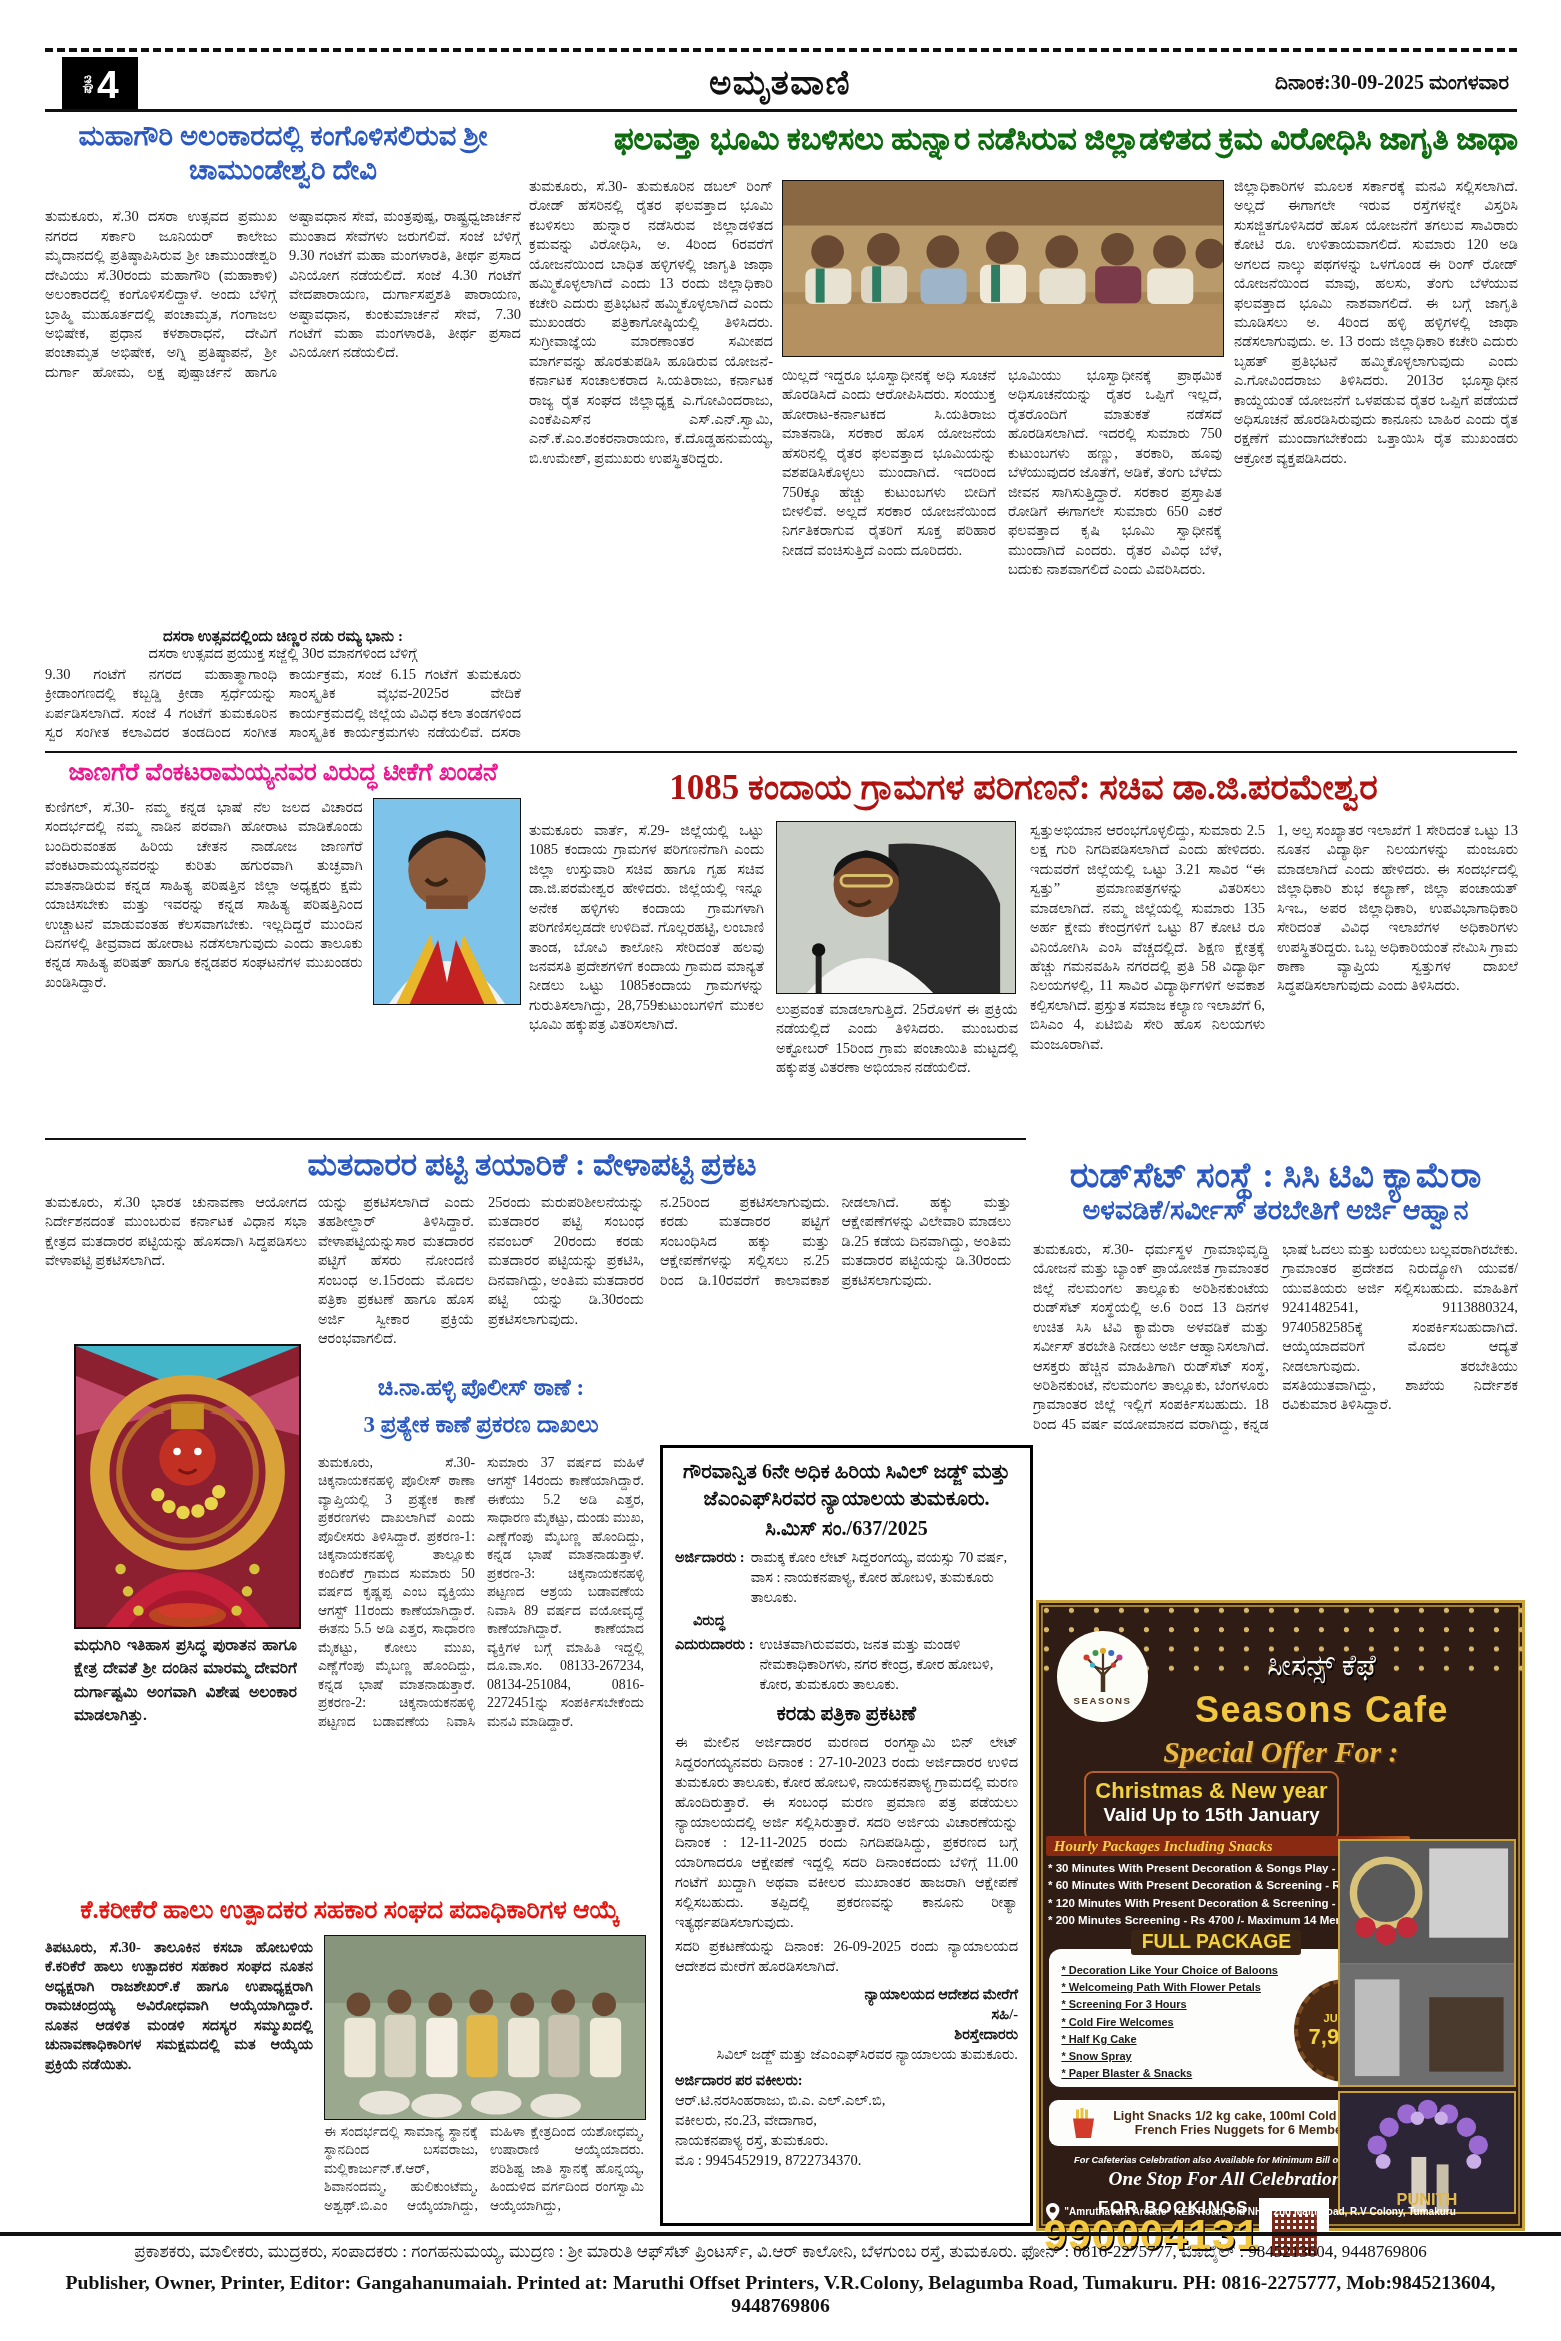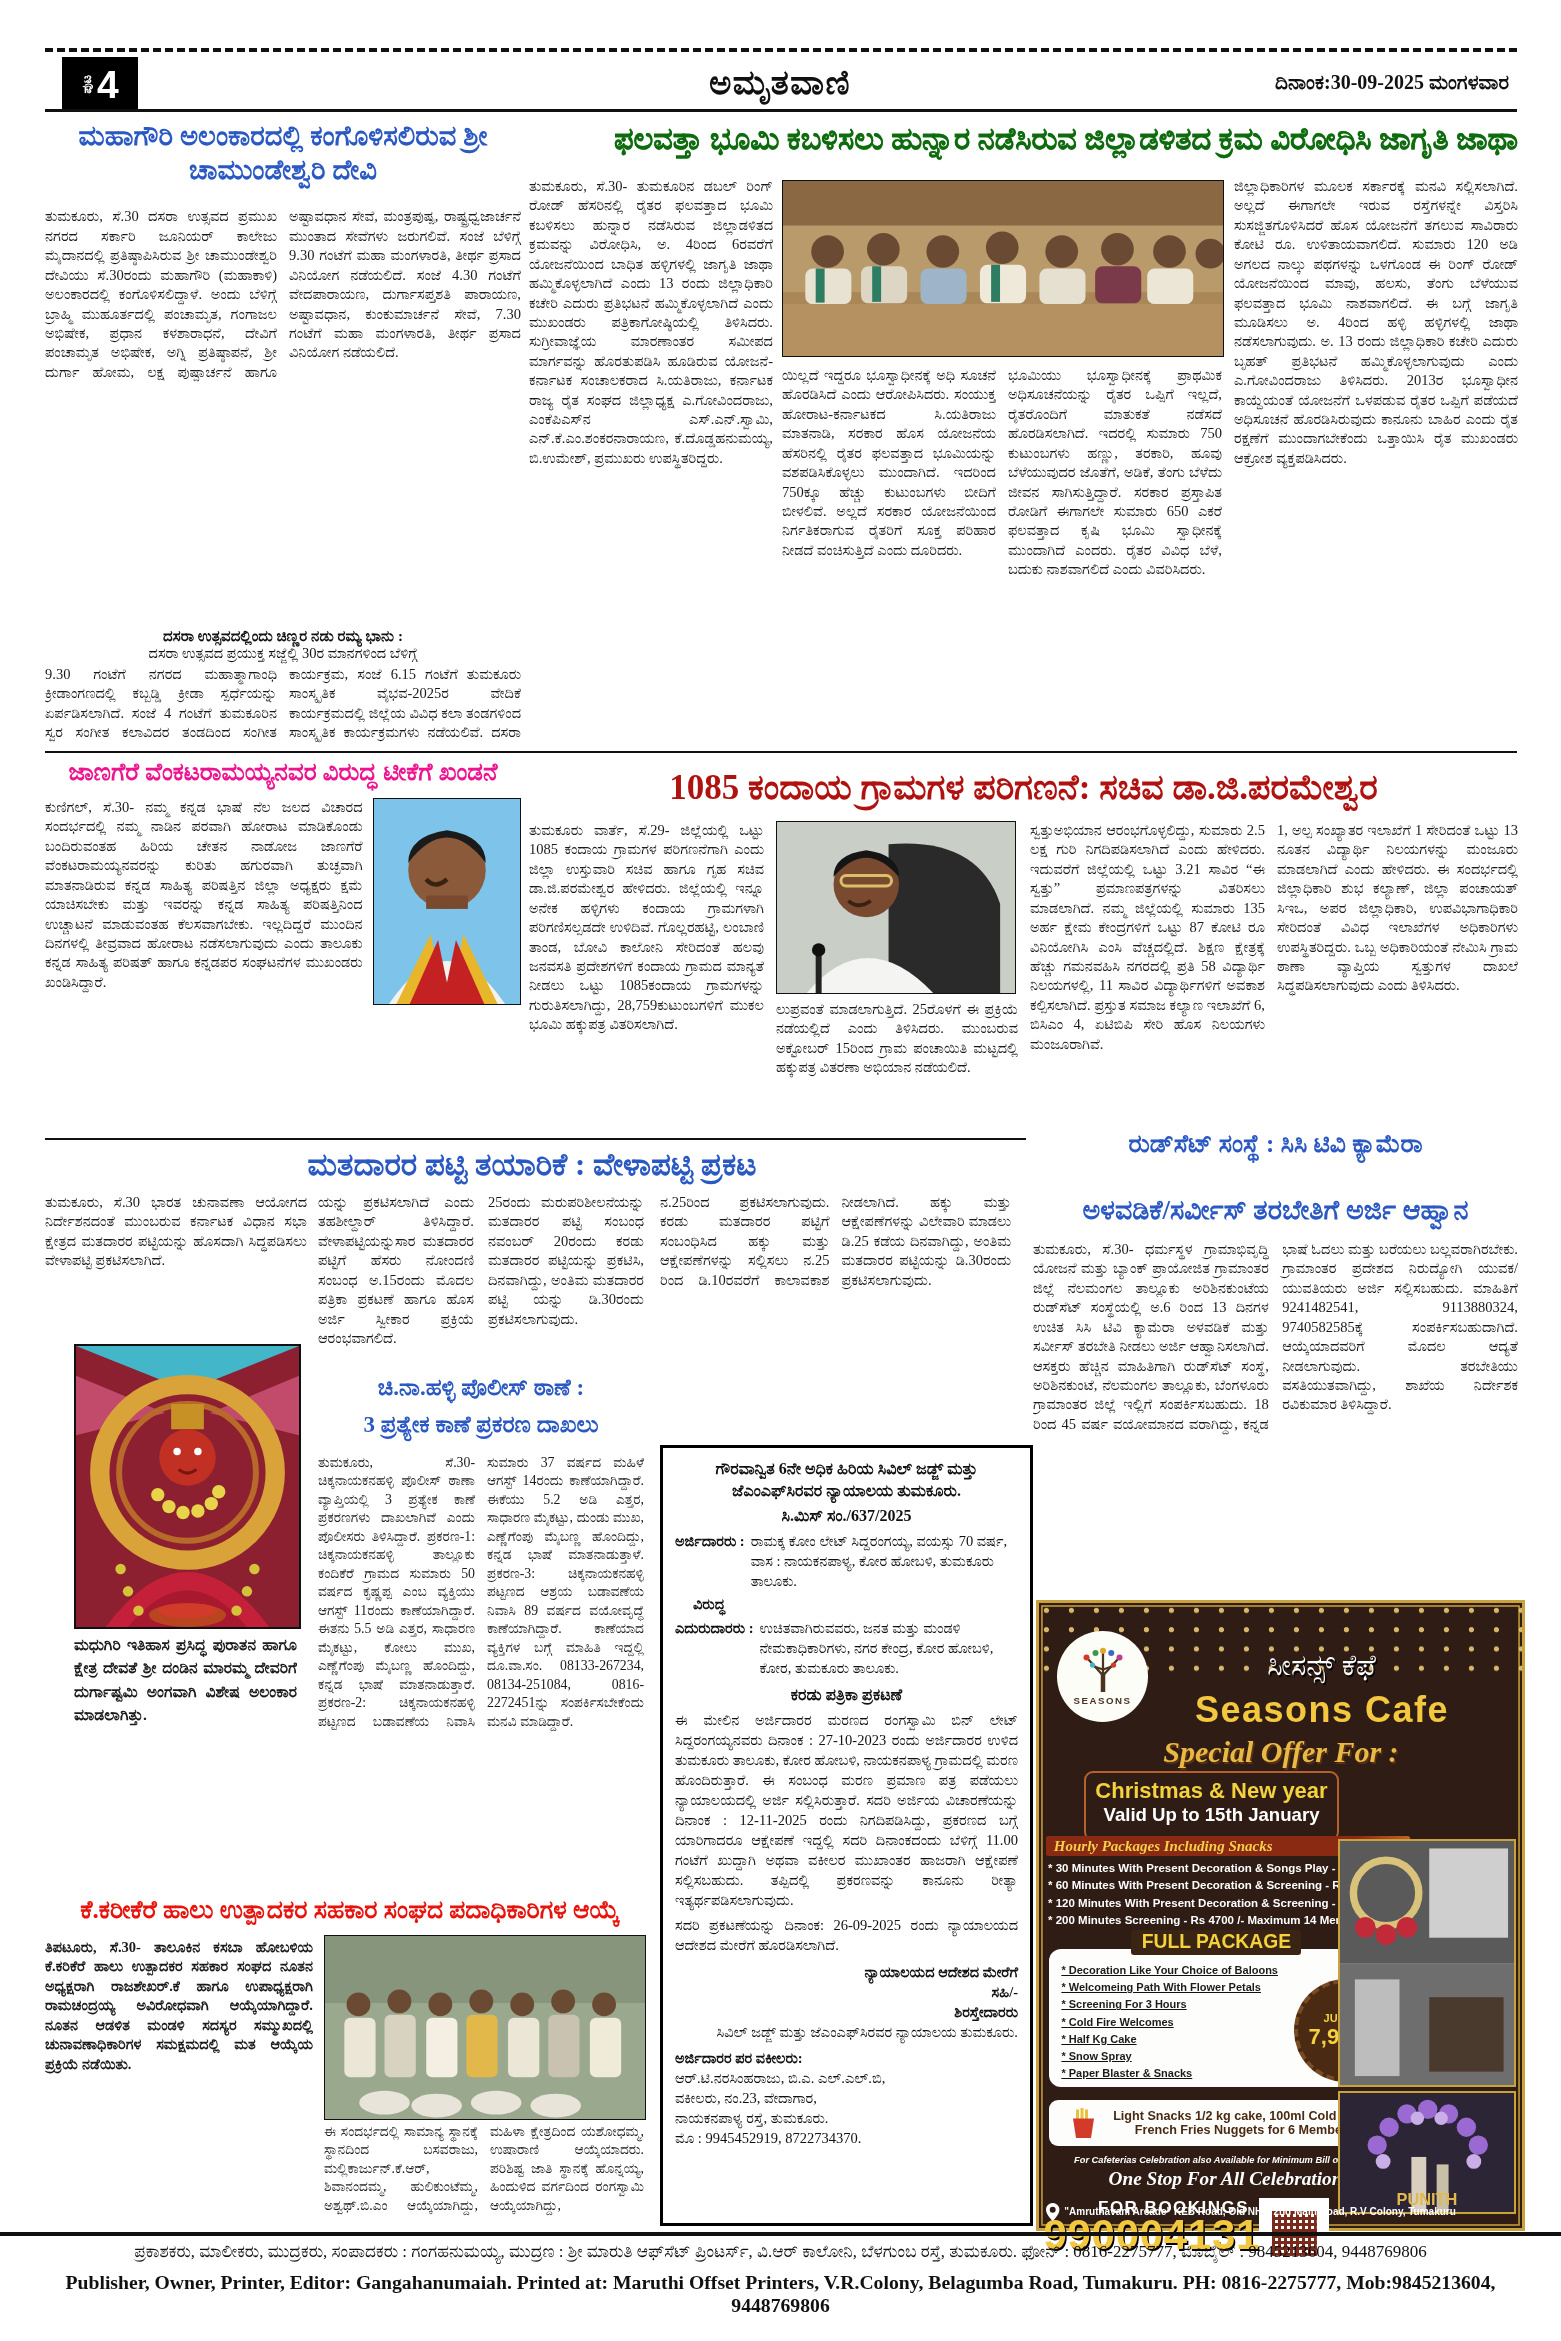--- a/index.html
+++ b/index.html
@@ -16,21 +16,21 @@
   .hl-red{color:#b01210;}
   .hl-pink{color:#ee1390;}
   .hl-brightred{color:#e8130c;}
   .rule{background:#111;}
   .photo{border:2.2px solid #111;overflow:hidden;}
   
   .masthead{font-weight:bold;letter-spacing:1.5px;font-size:34px;}
   .page-badge{background:#000;color:#fff;display:flex;align-items:center;justify-content:center;gap:3px;}
   
   .notice{border:3px solid #000;background:#fff;padding:10.4px 12px;font-size:14.5px;line-height:1.38;}
-  .notice .nt{font-weight:bold;text-align:center;font-size:16px;line-height:1.35;}
+  .notice .nt{font-weight:bold;text-align:center;font-size:20px;line-height:1.35;}
   .notice .row{display:flex;gap:6px;margin-top:4.5px;}
   .notice .lbl{font-weight:bold;white-space:nowrap;}
   
   .ad{background:#2f1d15;border:3px solid #caa23c;box-shadow:inset 0 0 0 2.2px #2f1d15, inset 0 0 0 3.7px #caa23c;}
   .ad .lights{position:absolute;left:0;top:0;right:0;height:82px;opacity:.85;
     background-image:radial-gradient(circle at 7.4px 7.4px,#f5d27a 2.2px,transparent 3px);
     background-size:25px 19.3px;}
   .ad-ktitle{color:#fff;font-weight:normal;font-size:29px;text-shadow:1.5px 1.5px 0 #000;text-align:center;}
   .ad-title{color:#f3c83e;font-weight:bold;font-size:36px;text-align:center;letter-spacing:1.5px;font-family:"Liberation Sans",sans-serif;}
   .ad-offer{color:#e9b945;font-weight:bold;font-style:italic;font-size:30px;text-align:center;text-shadow:1.5px 1.5px 0.7px #5e3314;}
@@ -311,21 +311,21 @@
           <ellipse cx="150" cy="228" rx="34" ry="16"></ellipse>
         <ellipse cx="230" cy="224" rx="34" ry="16"></ellipse>
           <ellipse cx="310" cy="228" rx="34" ry="16"></ellipse>
       </g>
     </svg>
   </div>
   <div class="abs body-text" style="left:324px;top:2123px;width:320px;height:106px;column-count:2;column-gap:12px;font-size:13.8px;">
     <span>ಈ ಸಂದರ್ಭದಲ್ಲಿ ಸಾಮಾನ್ಯ ಸ್ಥಾನಕ್ಕೆ ಸ್ಥಾನದಿಂದ ಬಸವರಾಜು, ಮಲ್ಲಿಕಾರ್ಜುನ್.ಕೆ.ಆರ್, ಶಿವಾನಂದಮ್ಮ, ಹುಲಿಕುಂಟೆಮ್ಮ, ಅಶ್ವಥ್.ಬಿ.ಎಂ ಆಯ್ಕೆಯಾಗಿದ್ದು, ಮಹಿಳಾ ಕ್ಷೇತ್ರದಿಂದ ಯಶೋಧಮ್ಮ, ಉಷಾರಾಣಿ ಆಯ್ಕೆಯಾದರು. ಪರಿಶಿಷ್ಟ ಜಾತಿ ಸ್ಥಾನಕ್ಕೆ ಹೊನ್ನಯ್ಯ, ಹಿಂದುಳಿದ ವರ್ಗದಿಂದ ರಂಗಸ್ವಾಮಿ ಆಯ್ಕೆಯಾಗಿದ್ದು, ಕಾರ್ಯನಿರ್ವಹಣಾಧಿಕಾರಿಗಳು ಹಾಗೂ ಸದಸ್ಯರು ಉಪಸ್ಥಿತರಿದ್ದರು.</span>
   </div>
 
-  <div class="abs hl hl-blue" style="left:1033px;top:1128px;width:485px;font-size:25px;">ರುಡ್‌ಸೆಟ್ ಸಂಸ್ಥೆ : ಸಿಸಿ ಟಿವಿ ಕ್ಯಾಮೆರಾ</div>
+  <div class="abs hl hl-blue" style="left:1033px;top:1154px;width:485px;font-size:35px;">ರುಡ್‌ಸೆಟ್ ಸಂಸ್ಥೆ : ಸಿಸಿ ಟಿವಿ ಕ್ಯಾಮೆರಾ</div>
   <div class="abs hl hl-blue" style="left:1033px;top:1194px;width:485px;font-size:27px;">ಅಳವಡಿಕೆ/ಸರ್ವೀಸ್ ತರಬೇತಿಗೆ ಅರ್ಜಿ ಆಹ್ವಾನ</div>
   <div class="abs body-text" style="left:1033px;top:1240px;width:485px;height:351px;column-count:2;column-gap:13.4px;">
     <span>ತುಮಕೂರು, ಸೆ.30- ಧರ್ಮಸ್ಥಳ ಗ್ರಾಮಾಭಿವೃದ್ಧಿ ಯೋಜನೆ ಮತ್ತು ಬ್ಯಾಂಕ್ ಪ್ರಾಯೋಜಿತ ಗ್ರಾಮಾಂತರ ಜಿಲ್ಲೆ ನೆಲಮಂಗಲ ತಾಲ್ಲೂಕು ಅರಿಶಿನಕುಂಟೆಯ ರುಡ್‌ಸೆಟ್ ಸಂಸ್ಥೆಯಲ್ಲಿ ಅ.6 ರಿಂದ 13 ದಿನಗಳ ಉಚಿತ ಸಿಸಿ ಟಿವಿ ಕ್ಯಾಮೆರಾ ಅಳವಡಿಕೆ ಮತ್ತು ಸರ್ವೀಸ್ ತರಬೇತಿ ನೀಡಲು ಅರ್ಜಿ ಆಹ್ವಾನಿಸಲಾಗಿದೆ. ಆಸಕ್ತರು ಹೆಚ್ಚಿನ ಮಾಹಿತಿಗಾಗಿ ರುಡ್‌ಸೆಟ್ ಸಂಸ್ಥೆ, ಅರಿಶಿನಕುಂಟೆ, ನೆಲಮಂಗಲ ತಾಲ್ಲೂಕು, ಬೆಂಗಳೂರು ಗ್ರಾಮಾಂತರ ಜಿಲ್ಲೆ ಇಲ್ಲಿಗೆ ಸಂಪರ್ಕಿಸಬಹುದು. 18 ರಿಂದ 45 ವರ್ಷ ವಯೋಮಾನದ ವರಾಗಿದ್ದು, ಕನ್ನಡ ಭಾಷೆ ಓದಲು ಮತ್ತು ಬರೆಯಲು ಬಲ್ಲವರಾಗಿರಬೇಕು. ಗ್ರಾಮಾಂತರ ಪ್ರದೇಶದ ನಿರುದ್ಯೋಗಿ ಯುವಕ/ಯುವತಿಯರು ಅರ್ಜಿ ಸಲ್ಲಿಸಬಹುದು. ಮಾಹಿತಿಗೆ 9241482541, 9113880324, 9740582585ಕ್ಕೆ ಸಂಪರ್ಕಿಸಬಹುದಾಗಿದೆ. ಆಯ್ಕೆಯಾದವರಿಗೆ ಮೊದಲ ಆದ್ಯತೆ ನೀಡಲಾಗುವುದು. ತರಬೇತಿಯು ವಸತಿಯುತವಾಗಿದ್ದು, ಶಾಖೆಯ ನಿರ್ದೇಶಕ ರವಿಕುಮಾರ ತಿಳಿಸಿದ್ದಾರೆ.</span>
   </div>
 
   <div class="abs ad" style="left:1036px;top:1600px;width:483px;height:625px;">
     <div class="lights"></div>
 
     <div class="abs" style="left:18px;top:28px;width:91px;height:91px;border-radius:50%;background:#fdfdf8;display:flex;align-items:center;justify-content:center;flex-direction:column;">
       <svg width="54" height="48" viewBox="0 0 72 64">

